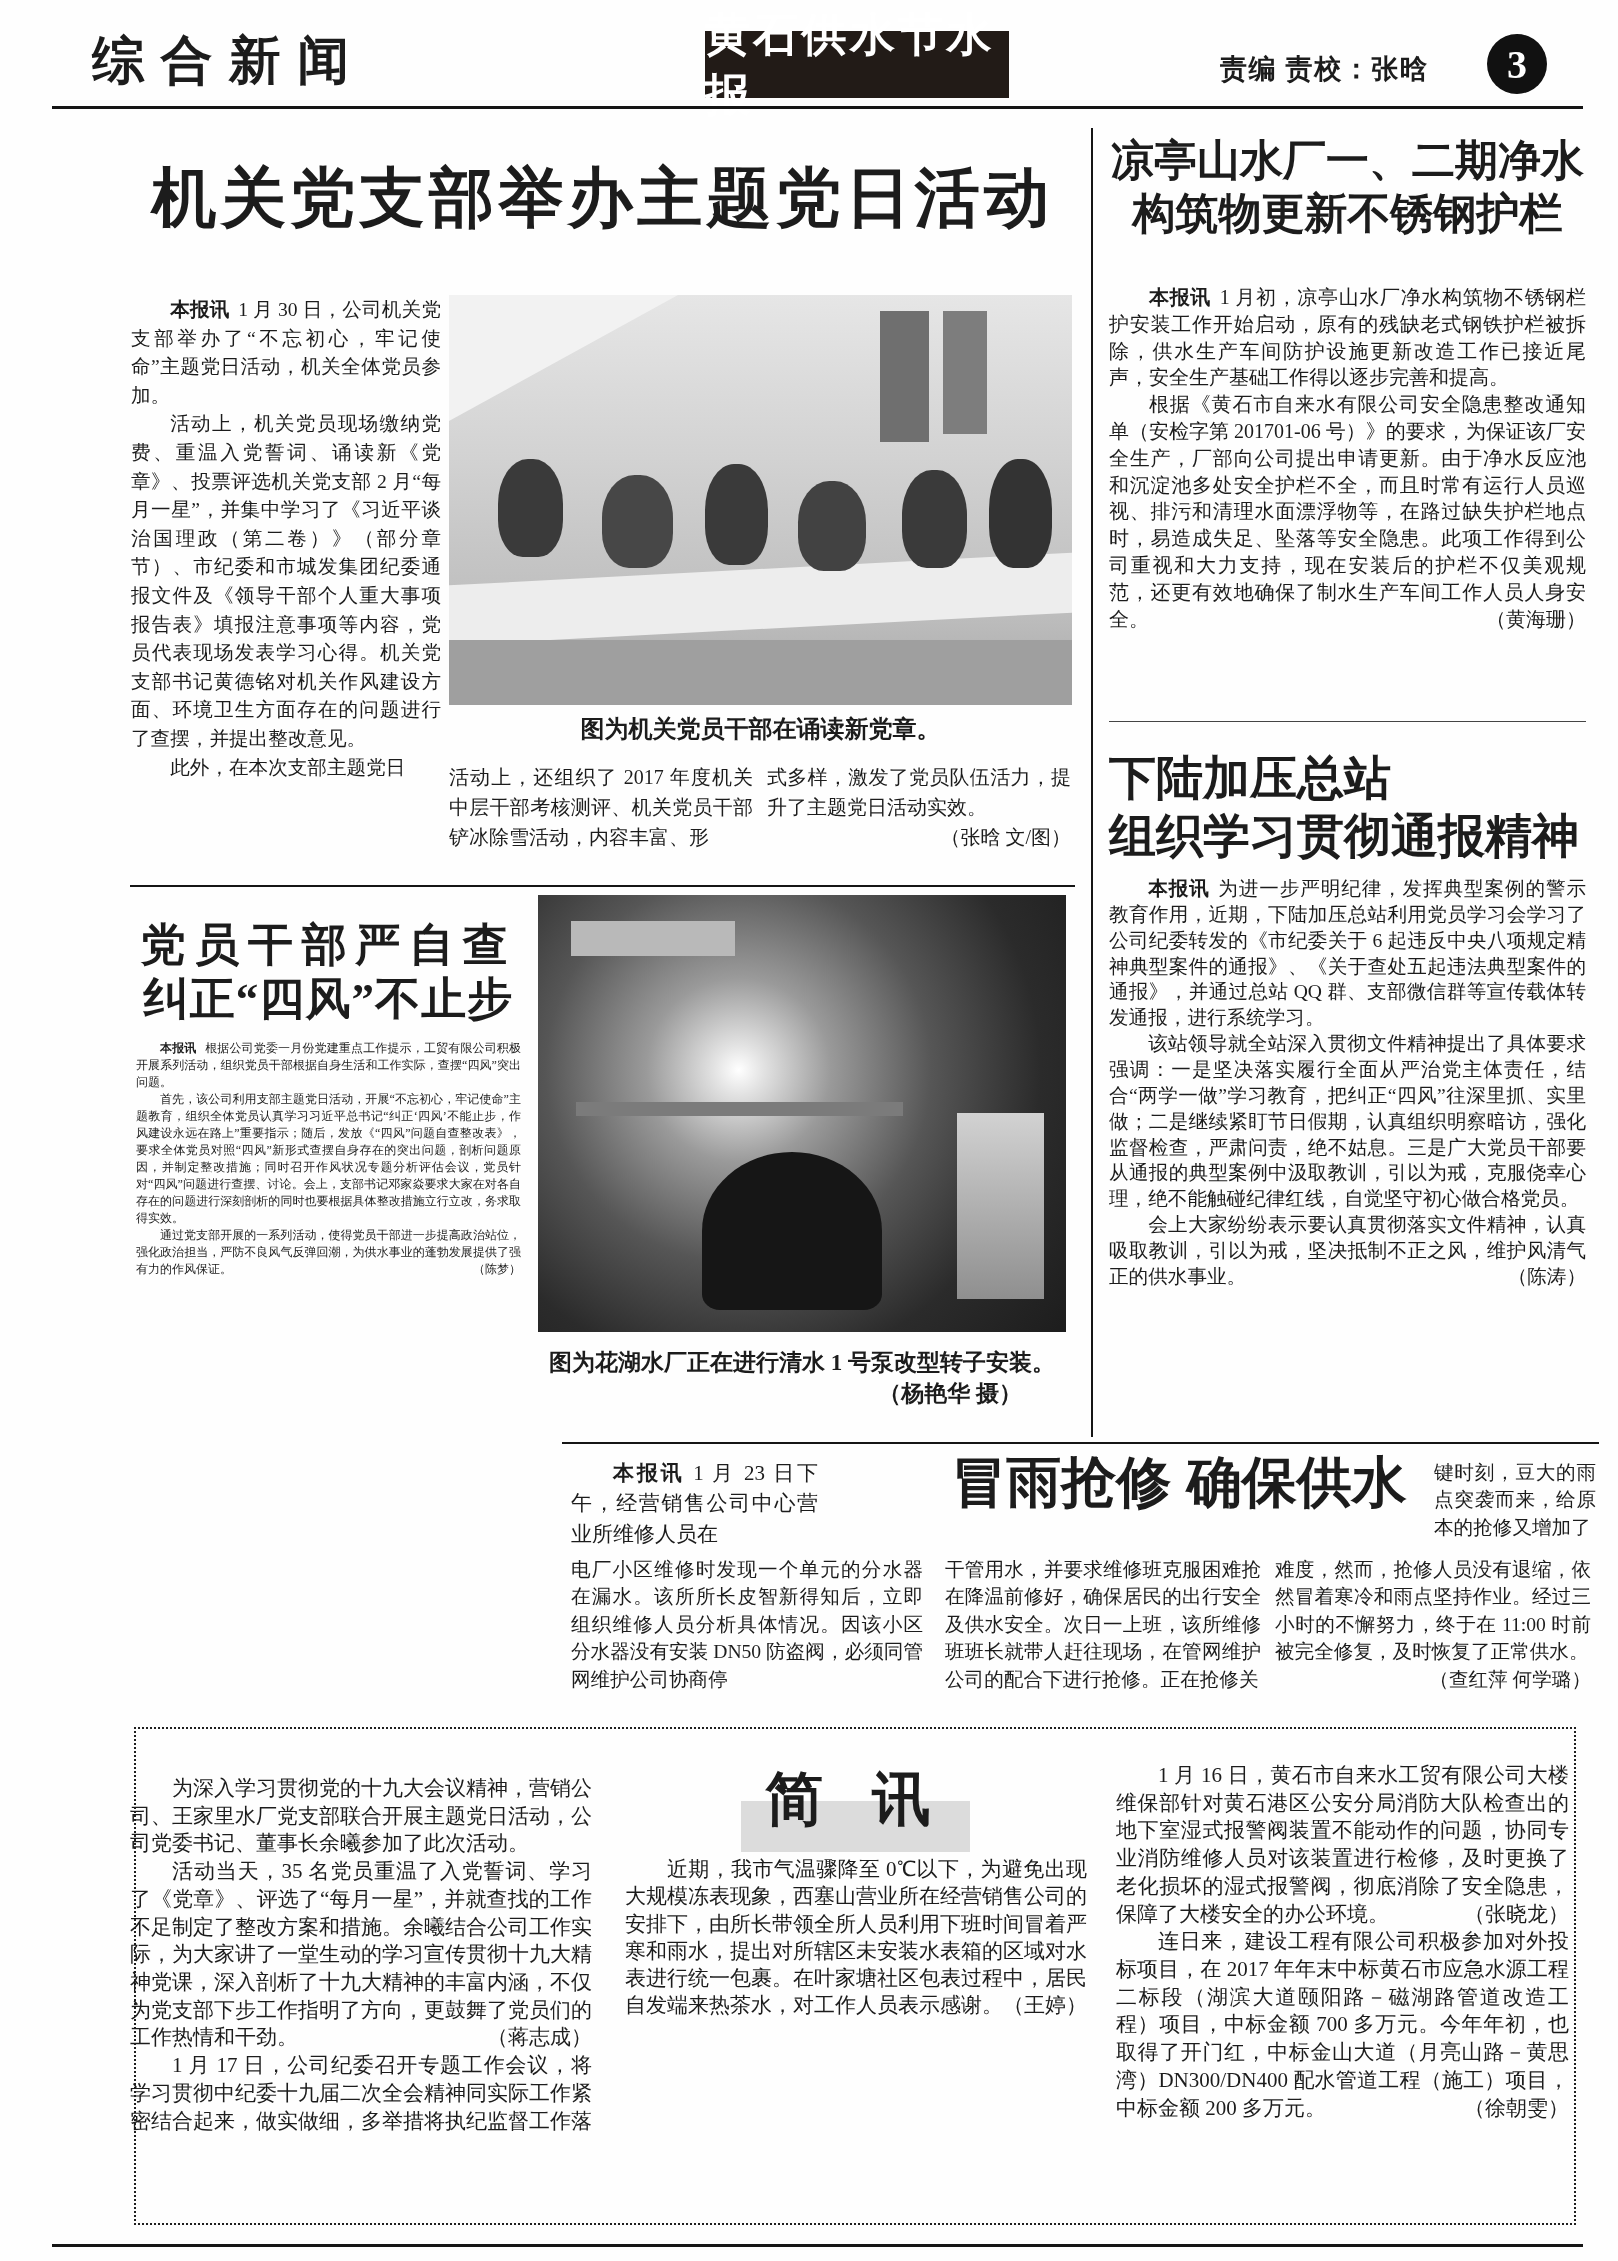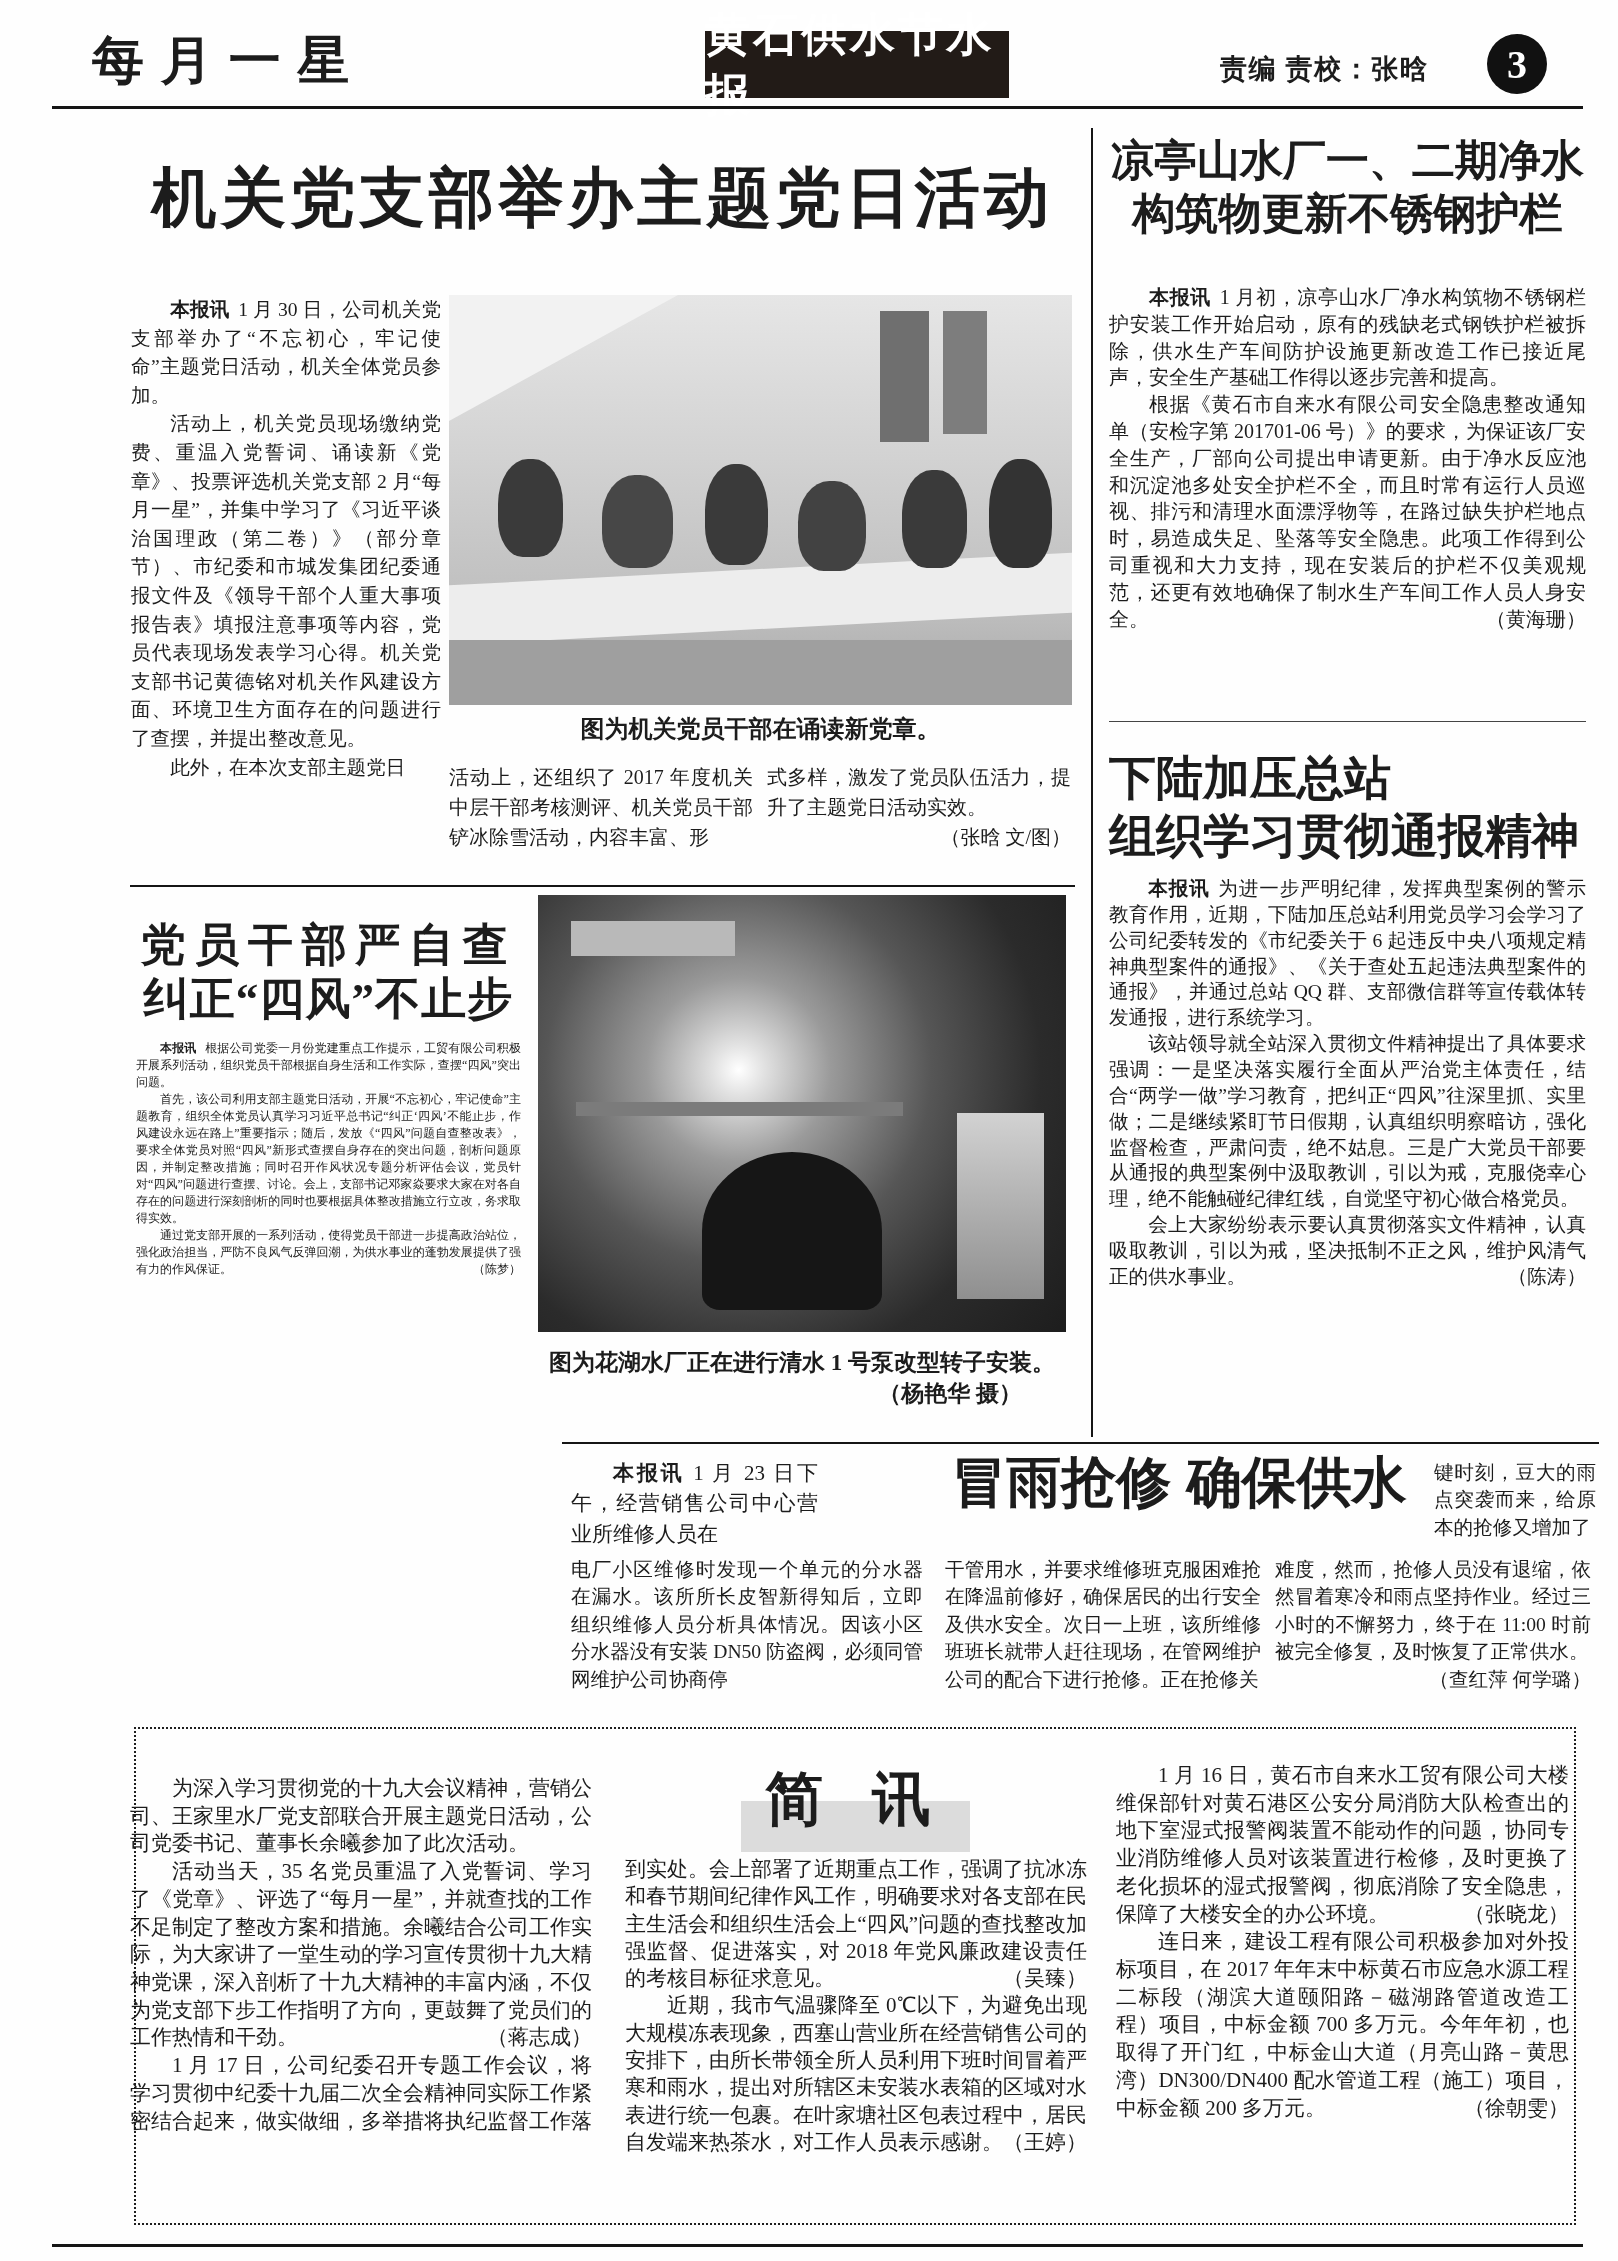--- a/index.html
+++ b/index.html
@@ -45,21 +45,21 @@
   
   .briefs-box{border:2.7px dotted #1e1e1e;}
   .b-title{font-family:"Liberation Sans",sans-serif;font-weight:bold;font-size:58px;letter-spacing:16.4px;text-align:center;}
   .b-shadow{background:#dcdcdc;}
 </style>
 </head>
 <body>
 
 <div class="page">
 
-  <div class="abs sec-title" style="left:92px;top:26px;">每月一星</div>
+  <div class="abs sec-title" style="left:92px;top:26px;">综合新闻</div>
   <div class="abs masthead" style="left:705px;top:31px;width:304px;height:67px;">
     <span>黄石供水节水报</span>
   </div>
   <div class="abs editors" style="left:1220px;top:51px;">责编 责校：张晗</div>
   <div class="abs page-circle" style="left:1487px;top:34px;">
     <span>3</span>
   </div>
   <div class="abs rule" style="left:52px;top:106px;width:1531px;height:3.3px;"></div>
 
   <div class="abs h-main" style="left:130px;top:154px;">机关党支部举办主题党日活动</div>
@@ -162,21 +162,20 @@
   <div class="abs b-shadow" style="left:741px;top:1801px;width:229px;height:51px;"></div>
   <div class="abs b-title" style="left:625px;top:1761px;width:462px;">简 讯</div>
 
   <div class="abs bt" style="left:130px;top:1775px;width:462px;font-size:21px;line-height:1.32;">
     <p>为深入学习贯彻党的十九大会议精神，营销公司、王家里水厂党支部联合开展主题党日活动，公司党委书记、董事长余曦参加了此次活动。</p>
     <p><span>活动当天，35 名党员重温了入党誓词、学习了《党章》、评选了“每月一星”，并就查找的工作不足制定了整改方案和措施。余曦结合公司工作实际，为大家讲了一堂生动的学习宣传贯彻十九大精神党课，深入剖析了十九大精神的丰富内涵，不仅为党支部下步工作指明了方向，更鼓舞了党员们的工作热情和干劲。</span> <span class="byline">（蒋志成）</span></p>
     <p>1 月 17 日，公司纪委召开专题工作会议，将学习贯彻中纪委十九届二次全会精神同实际工作紧密结合起来，做实做细，多举措将执纪监督工作落</p>
   </div>
 
   <div class="abs bt" style="left:625px;top:1856px;width:462px;font-size:21px;line-height:1.3;">
-    <p class="noindent"><span>到实处。会上部署了近期重点工作，强调了抗冰冻和春节期间纪律作风工作，明确要求对各支部在民主生活会和组织生活会上“四风”问题的查找整改加强监督、促进落实，对 2018 年党风廉政建设责任的考核目标征求意见。</span> <span class="byline">（吴臻）</span></p>
     <p><span>近期，我市气温骤降至 0℃以下，为避免出现大规模冻表现象，西塞山营业所在经营销售公司的安排下，由所长带领全所人员利用下班时间冒着严寒和雨水，提出对所辖区未安装水表箱的区域对水表进行统一包裹。在叶家塘社区包表过程中，居民自发端来热茶水，对工作人员表示感谢。</span> <span class="byline">（王婷）</span></p>
   </div>
 
   <div class="abs bt" style="left:1116px;top:1762px;width:453px;font-size:21px;line-height:1.32;">
     <p><span>1 月 16 日，黄石市自来水工贸有限公司大楼维保部针对黄石港区公安分局消防大队检查出的地下室湿式报警阀装置不能动作的问题，协同专业消防维修人员对该装置进行检修，及时更换了老化损坏的湿式报警阀，彻底消除了安全隐患，保障了大楼安全的办公环境。</span> <span class="byline">（张晓龙）</span></p>
     <p><span>连日来，建设工程有限公司积极参加对外投标项目，在 2017 年年末中标黄石市应急水源工程二标段（湖滨大道颐阳路－磁湖路管道改造工程）项目，中标金额 700 多万元。今年年初，也取得了开门红，中标金山大道（月亮山路－黄思湾）DN300/DN400 配水管道工程（施工）项目，中标金额 200 多万元。</span> <span class="byline">（徐朝雯）</span></p>
   </div>
 
   <div class="abs rule" style="left:52px;top:2244px;width:1531px;height:2.7px;"></div>
 

